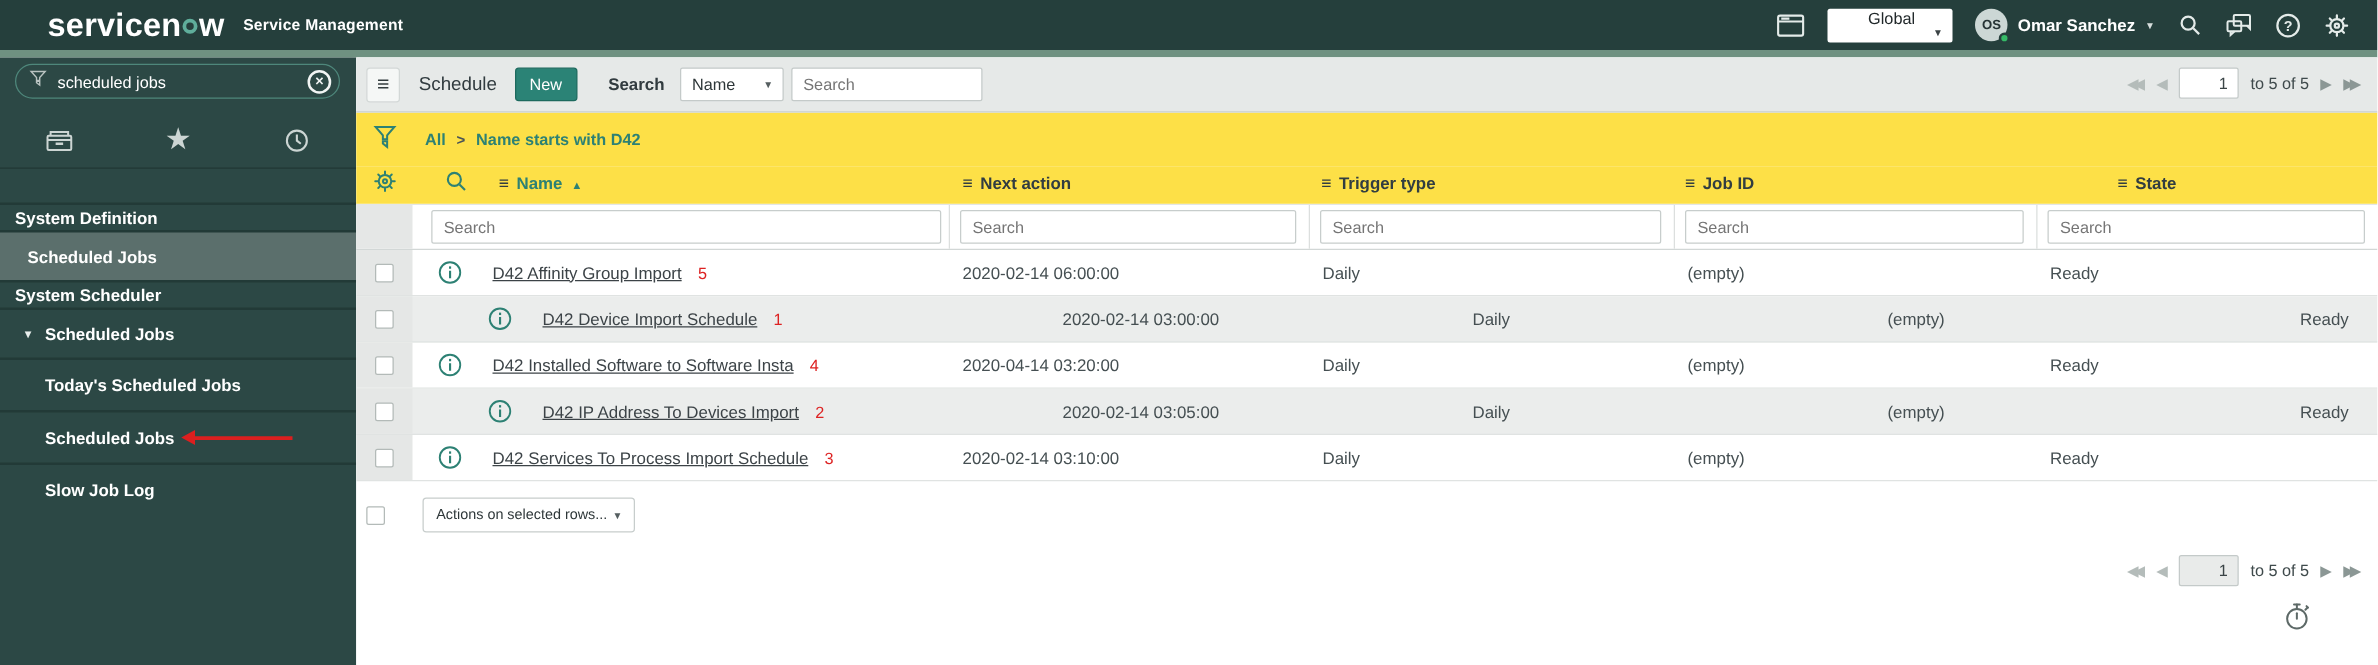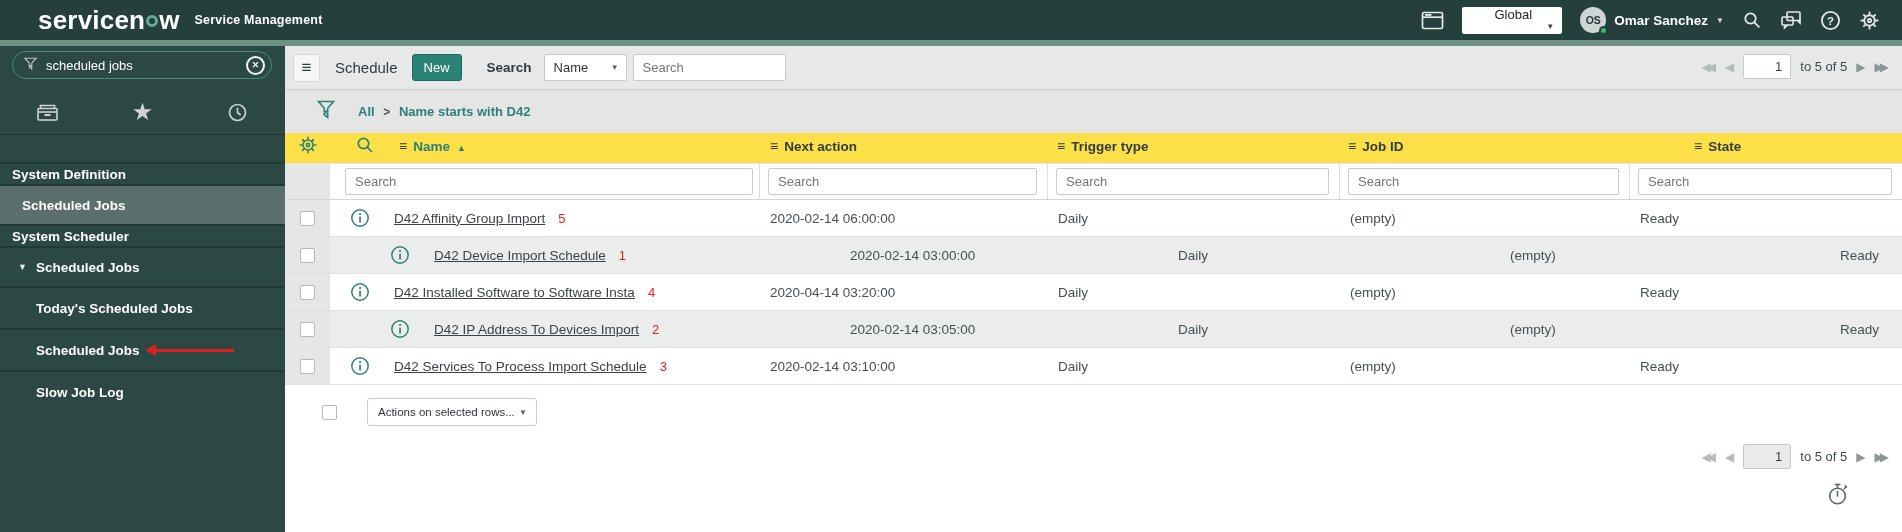--- a/index.html
+++ b/index.html
@@ -66,21 +66,21 @@
   .paging { display:flex; align-items:center; gap:9px; }
   .paging.top { position:absolute; right:13px; top:8px; }
   .pg-arrow { font-size:12px; cursor:pointer; line-height:1; }
   .pg-arrow.dbl { letter-spacing:-4px; padding-right:4px; }
   .pg-dim { color:#b4bcba; }
   .pg-dark { color:#8b9795; }
   .pg-input { width:48px; height:25px; border:1px solid #c4cac9; border-radius:2px; text-align:right; padding-right:8px; font-size:13px; color:#3a4446; font-family:inherit; outline:none; background:#fff; }
   .pg-input.gray { background:#e9ebea; }
   .pg-range { font-size:13px; color:#3f4a4c; }
 
-  .crumb-row { height:43px; display:flex; align-items:center; padding-left:31px; background:#e5e5e5; }
+  .crumb-row { height:43px; display:flex; align-items:center; padding-left:13px; background:#fde047; }
   .crumb-row .funnel { color:#2d8174; cursor:pointer; }
   .crumb { margin-left:22px; font-size:13px; font-weight:600; }
   .crumb .root { color:#2d8174; cursor:pointer; }
   .crumb .sep { color:#4a5456; margin:0 5px; font-size:12px; }
   .crumb .leaf { color:#2d8174; }
 
   .cols-row { position:relative; height:30px; background:#fde047; }
   .ctl-ico { position:absolute; top:2px; cursor:pointer; color:#2d8174; }
   .gear-ctl { left:13px; }
   .search-ctl { left:70px; }
@@ -101,21 +101,21 @@
   .trow { height:37px; border-bottom:1px solid #e0e3e2; font-size:13.5px; color:#454f52; }
   .trow.alt { background:#ebedec;gap:40px; }
   .trow .gut { background:#e5e7e6; height:100%; display:flex; align-items:center; justify-content:center; }
   .cbx { width:15px; height:15px; background:#fff; border:1px solid #b3bab8; border-radius:2px; cursor:pointer; }
   .name-cell { display:flex; align-items:center; padding-left:20px; overflow:hidden; white-space:nowrap; }
   .info-ico { flex:0 0 auto; margin-right:24px; color:#2d8174; cursor:pointer; display:flex; }
   .row-link { color:#3c4347; text-decoration:underline; cursor:pointer; }
   .annot { color:#dd2222; margin-left:13px; font-size:13px; }
   .vcell { padding-left:10px; }
 
-  .actions-row { margin-top:13px; display:flex; align-items:center; padding-left:8px;margin-left:29px; }
+  .actions-row { margin-top:13px; display:flex; align-items:center; padding-left:8px; }
   .actions-row .cbx { margin-right:30px; }
   .actions-dd { width:170px; height:28px; background:#fff; border:1px solid #c7cdcc; border-radius:3px; display:flex; align-items:center; padding:0 9px 0 10px; cursor:pointer; }
   .actions-dd .lbl { font-size:11.5px; color:#2d3638; }
   .actions-dd .caret { margin-left:auto; font-size:8px; color:#555e60; }
 
   .bottom-paging { display:flex; justify-content:flex-end; padding-right:13px; margin-top:18px; }
 
   .response-ico { position:absolute; right:53px; bottom:22px; color:#5d6967; cursor:pointer; }
 </style>
 </head>

